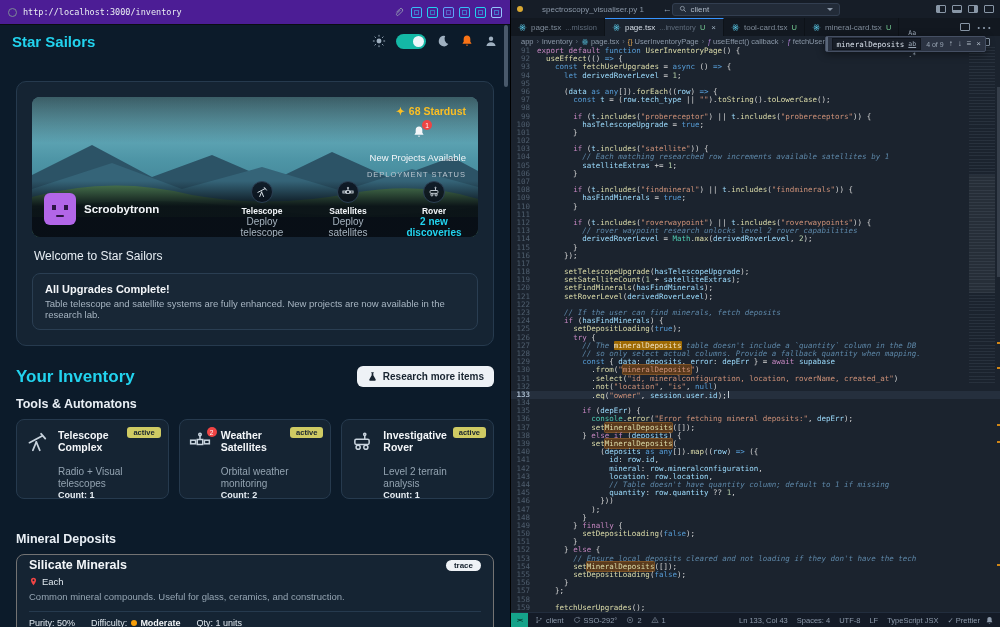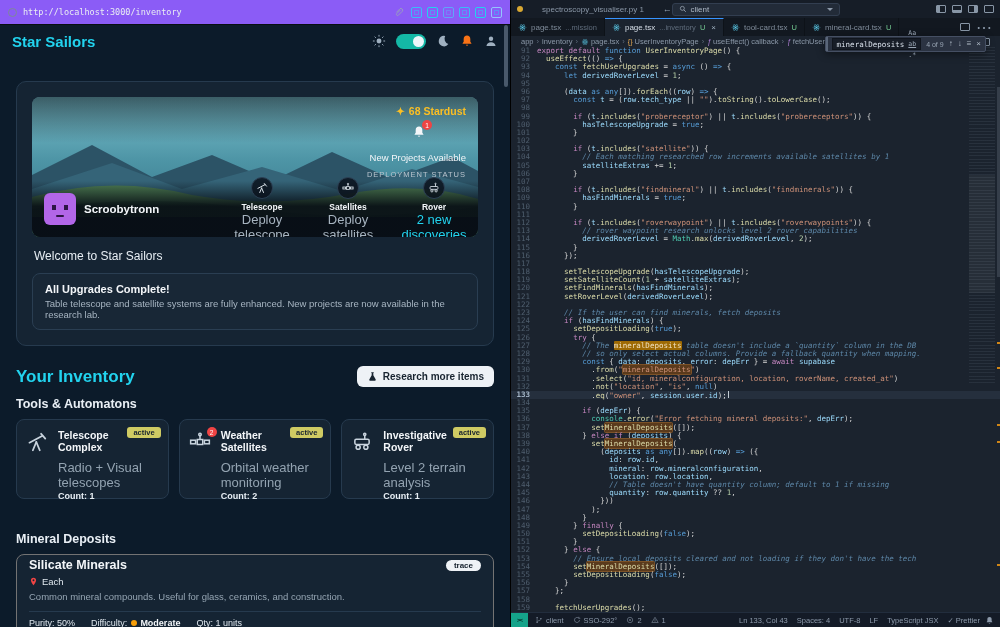--- a/index.html
+++ b/index.html
@@ -5,21 +5,21 @@
   * { box-sizing: border-box; margin: 0; padding: 0; }
   html,body { width:1000px; height:627px; overflow:hidden; background:#000;
     font-family:"Liberation Sans", sans-serif; }
   body { position:relative; }
   .spacer { flex:1; }
   svg { display:block; }
 
   
   .left-pane { position:absolute; left:0; top:0; width:510px; height:627px;
     background:#0c1b2a; overflow:hidden; }
-  .browser-bar { height:22px; background:#8b5cf6; display:flex; align-items:center;
+  .browser-bar { height:22px; background:#4c1d95; display:flex; align-items:center;
     gap:6px; padding:12px 8px; border-bottom:1px solid #0a0e13; }
   .info-dot { width:9px; height:9px; border:1px solid #7d8a96; border-radius:50%;
     flex-shrink:0; }
   .url { color:#e9eef3; font:8.5px "DejaVu Sans Mono", monospace; }
   .bicon { width:12px; height:12px; color:#9aa8b5; }
   .bicon svg { width:12px; height:12px; }
   .ext-icons { display:flex; gap:5px; align-items:center; }
   .ext-ic { width:11px; height:11px; border:1px solid #38bdf8; border-radius:2px;
     display:inline-block; position:relative; }
   .ext-ic::after { content:""; position:absolute; inset:2px; border:1px solid rgba(56,189,248,.55); }
@@ -66,22 +66,22 @@
   .avatar::after { content:""; position:absolute; left:12px; top:22px; width:8px; height:2px;
     background:#2d1545; border-radius:1px; }
   .player { color:#f3f6f9; font-weight:bold; font-size:11.5px; }
   .hero-stats { margin-left:auto; display:flex; gap:22px; }
   .hero-stat { display:flex; flex-direction:column; align-items:center; width:64px; }
   .hstat-icon { width:22px; height:22px; border-radius:50%; background:rgba(10,18,28,.85);
     border:1px solid #2c4054; display:flex; align-items:center; justify-content:center;
     color:#dfe7ee; margin-bottom:3px; }
   .hstat-icon svg { width:12px; height:12px; }
   .hstat-title { color:#f3f6f9; font-size:8.5px; font-weight:bold; }
-  .hstat-sub { color:#a6b3bf; font-size:13px; text-align:center; }
-  .hstat-sub.accent { color:var(--c-accent,#22d3ee); font-weight:normal; }
+  .hstat-sub { color:#a6b3bf; font-size:10px; text-align:center; }
+  .hstat-sub.accent { color:var(--c-accent,#22d3ee); font-weight:bold; }
 
   .welcome { margin:12px 2px 10px; color:#e7eef4; font-size:12px; }
   .note-box { border:1px solid #2a3e52; background:#182736; border-radius:8px;
     padding:9px 12px; }
   .note-title { color:#f3f6f9; font-weight:bold; font-size:11px; margin-bottom:3px; }
   .note-body { color:#a7b5c2; font-size:9.5px; }
 
   .inv-header { display:flex; align-items:center; margin:20px 0 10px; }
   .inv-title { color:var(--c-accent,#22d3ee); font-weight:bold; font-size:17px; }
   .research-btn { margin-left:auto; display:flex; gap:5px; align-items:center;
@@ -98,21 +98,21 @@
     font-weight:bold; padding:1px 6px; border-radius:3px; }
   .tool-icon { width:24px; height:24px; color:#c9d4de; position:relative; flex-shrink:0;
     margin-top:2px; }
   .tool-icon svg { width:22px; height:22px; }
   .icon-badge { position:absolute; top:-4px; right:-4px; width:10px; height:10px;
     background:var(--c-alert,#ef4444); color:#fff; border-radius:50%; font-size:6.5px;
     display:flex; align-items:center; justify-content:center; }
   .tool-body { display:flex; flex-direction:column; min-width:0; }
   .tool-name { color:#f3f6f9; font-weight:bold; font-size:10.5px; line-height:1.18;
     padding-right:26px; }
-  .tool-desc { color:#93a3b1; font-size:13px; margin-top:6px; line-height:1.2; }
+  .tool-desc { color:#93a3b1; font-size:10px; margin-top:12px; line-height:1.2; }
   .tool-count { color:#e7eef4; font-size:9px; font-weight:bold; margin-top:auto; }
 
   .mineral-card { background:#152433; border:1px solid #737373; border-radius:8px;
     padding:3px 12px 9px; }
   .mineral-head { display:flex; align-items:center; }
   .mineral-name { color:#f3f6f9; font-weight:bold; font-size:12.5px; }
   .badge-trace { margin-left:auto; background:#eef2f6; color:#16222e; font-size:8px;
     font-weight:bold; padding:1px 8px; border-radius:8px; }
   .mineral-loc { display:flex; align-items:center; gap:4px; margin:4px 0 4px; }
   .mineral-loc svg { width:9px; height:9px; color:var(--c-alert,#ef4444); }

